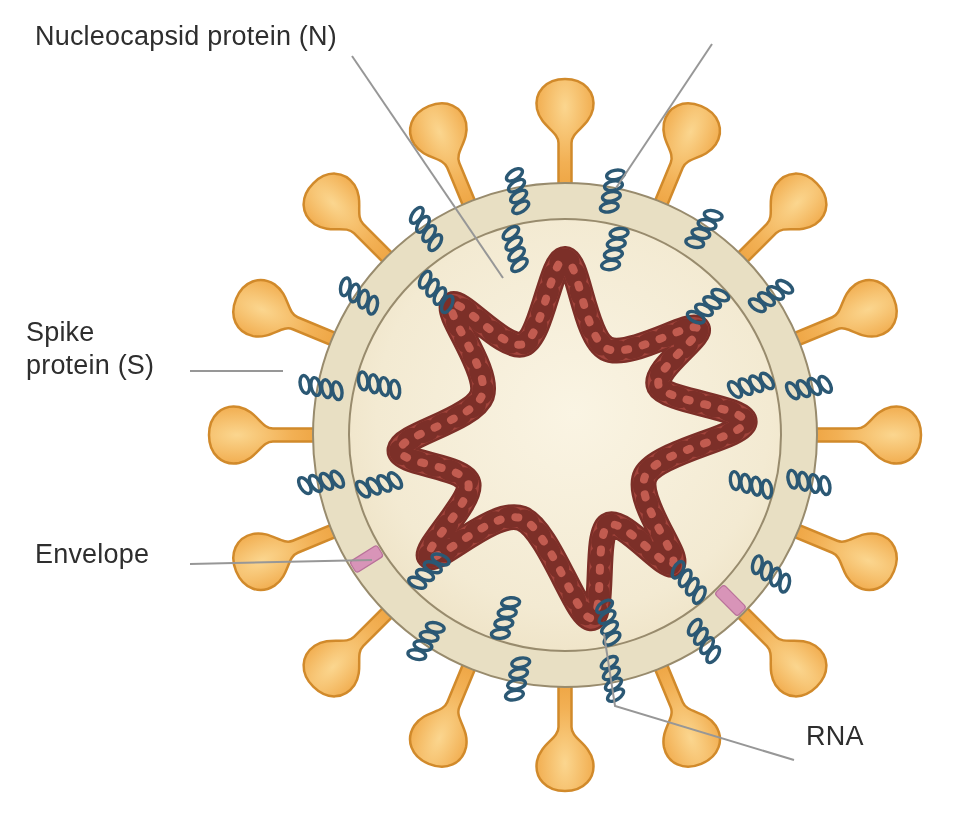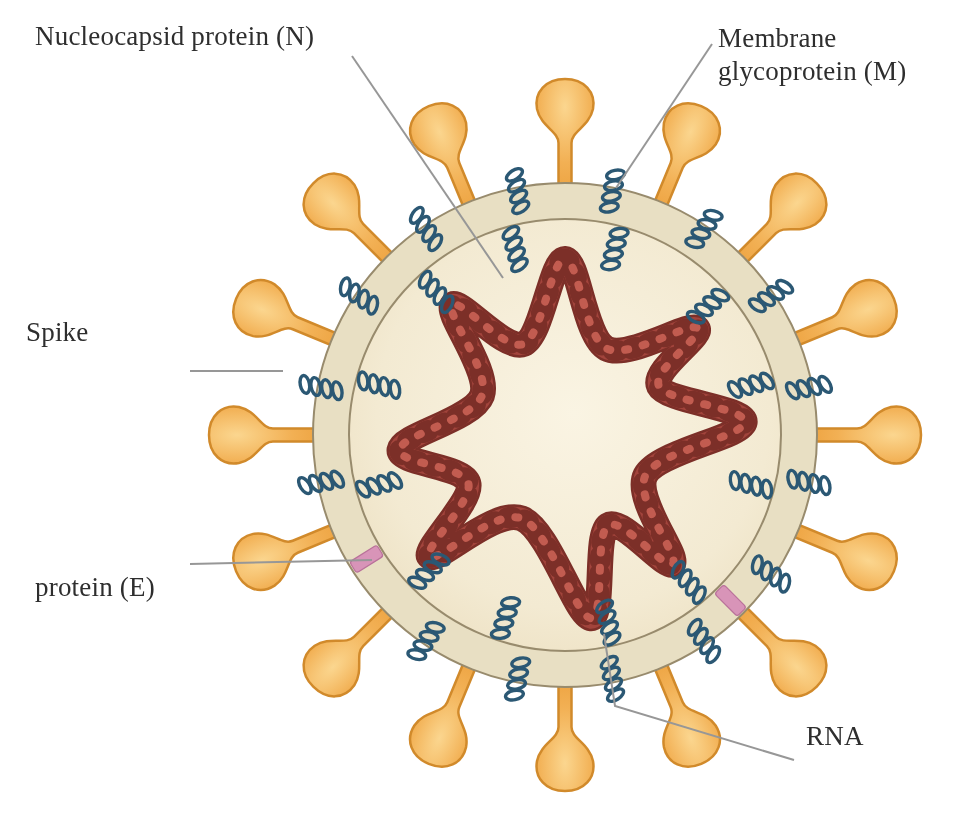--- a/index.html
+++ b/index.html
@@ -6,21 +6,20 @@
   body{width:972px;height:830px;font-family:"Liberation Sans",sans-serif;}
   .stage{position:relative;width:972px;height:830px;overflow:hidden;background:#ffffff;}
   svg{position:absolute;left:0;top:0;}
   .lbl{
     position:absolute;
     font-size:27px;
     color:var(--text,#2e2e2e);
     line-height:1.24;
     white-space:nowrap;
     letter-spacing:0.2px;
-    font-family:Liberation Serif, serif;
   }
   .leader{stroke:var(--leader,#979797);stroke-width:2;fill:none;}
   .rna-path{fill:none;stroke-linejoin:round;stroke-linecap:round;}
 </style>
 </head>
 <body>
 
 <div class="stage">
 
   <svg id="virus-svg" width="972" height="830" viewBox="0 0 972 830">
@@ -124,31 +123,27 @@
       <line class="leader" x1="190" y1="371" x2="283" y2="371"></line>
       <line class="leader" x1="190" y1="564" x2="372" y2="560"></line>
       <polyline class="leader" points="604,634 615,706 794,760"></polyline>
     </g>
   </svg>
 
   <div class="lbl" style="left:35px; top:20px">
     <span>Nucleocapsid protein (N)</span>
   </div>
 
-  <div class="lbl" style="left:718px; top:22px">
-    <span>Membrane</span><br>
-    <span>glycoprotein (M)</span>
-  </div>
 
   <div class="lbl" style="left:26px; top:316px">
     <span>Spike</span><br>
+    <span>protein (S)</span>
   </div>
 
   <div class="lbl" style="left:35px; top:538px">
-    <br>
-    <span>protein (E)</span>
+    <span>Envelope</span><br>
   </div>
 
   <div class="lbl" style="left:806px; top:720px">
     <span>RNA</span>
   </div>
 
 </div>
 
 </body></html>

